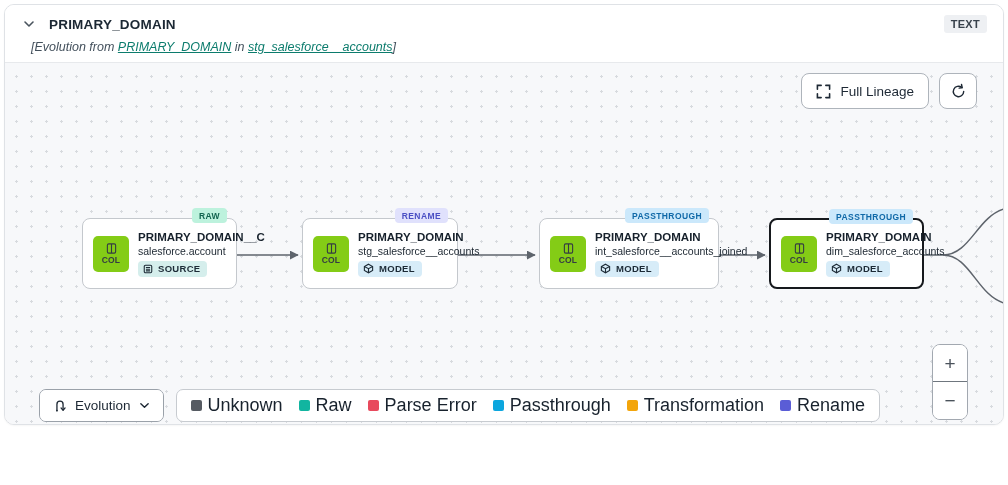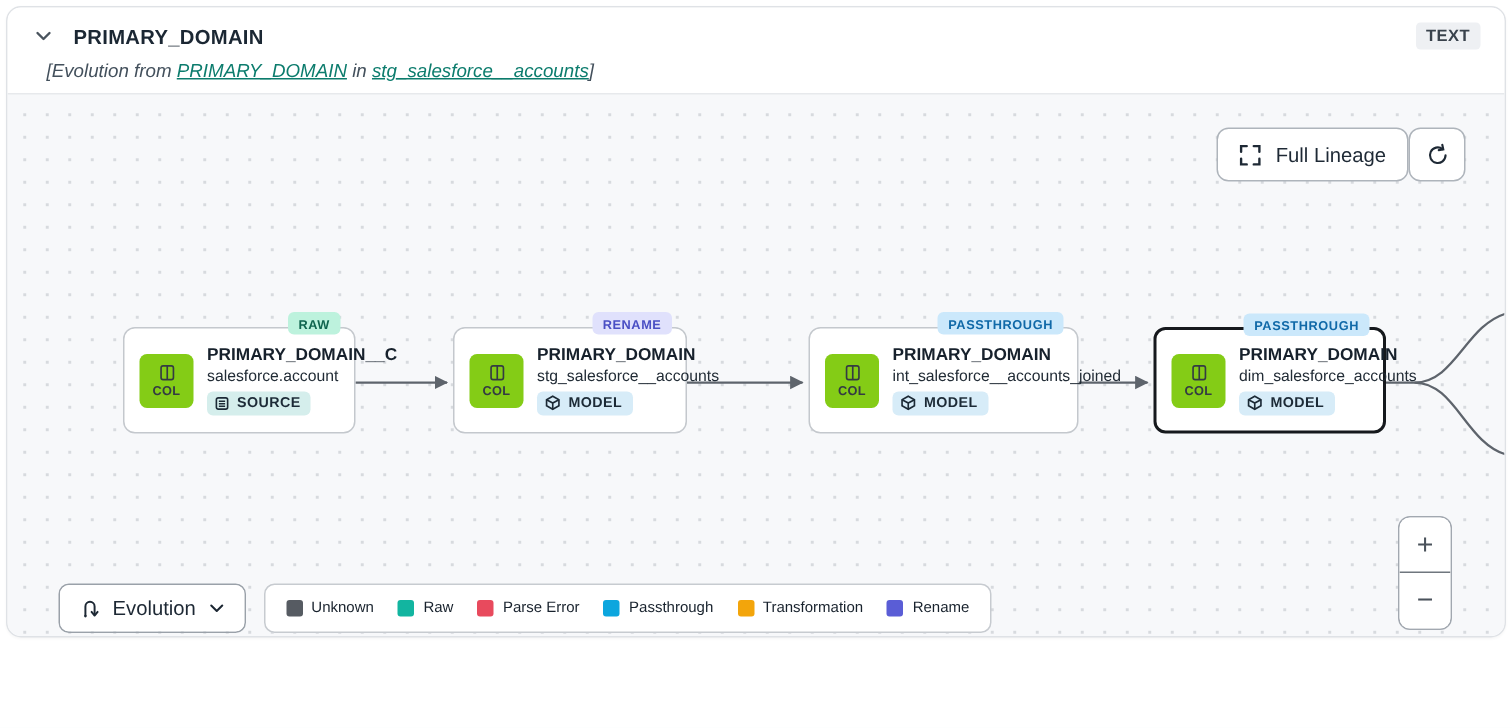--- a/index.html
+++ b/index.html
@@ -22,21 +22,21 @@
   .hdr-inh a { color:#0c7c6d; text-decoration:underline; cursor:pointer; }
   
   .canvas {
     position:relative; width:100%; height:386px; border-top:1px solid #e7e9ec;
     background-color:#f7f8fa;
     background-image:radial-gradient(circle, #d7dade 1px, transparent 1.1px);
     background-size:15px 15px; background-position:4px 6px;
   }
   svg.edges { position:absolute; left:0; top:0; pointer-events:none; }
   
-  .ctl-tr { position:absolute; top:22px; right:26px; display:flex; }
+  .ctl-tr { position:absolute; top:10px; right:26px; display:flex; gap:10px; }
   .btn-white {
     display:flex; align-items:center; gap:9px; background:#fff; border:1px solid #aeb4bb;
     border-radius:8px; height:36px; padding:0 14px; font-size:13.5px; color:#1e2935; cursor:pointer;
   }
   .btn-square { width:38px; justify-content:center; padding:0; }
   
   .node {
     position:absolute; height:71px; background:#fff; border:1px solid #c4c8cd; border-radius:8px;
     display:flex; align-items:center; padding:8px 10px; gap:9px; cursor:pointer;
   }
@@ -80,21 +80,21 @@
     padding:0 13px; font-size:13px; font-weight:600; cursor:pointer;
   }
   .lens-select {
     display:flex; align-items:center; gap:8px; background:#fff; border:none; padding:0 13px;
     font-size:13.5px; color:#1d2834; cursor:pointer;
   }
   .legend {
     display:flex; align-items:center; gap:16px; background:#fff; border:1px solid #c7cbd0;
     border-radius:7px; height:33px; padding:0 14px;
   }
-  .lg-item { display:flex; align-items:center; gap:6px; font-size:10px; color:#18222d; }
+  .lg-item { display:flex; align-items:center; gap:6px; font-size:18px; color:#18222d; }
   .lg-swatch { width:11px; height:11px; border-radius:2px; flex:none; }
   .icon { display:flex; align-items:center; }
 </style>
 </head>
 <body>
 
 <div class="card">
 
   <div class="hdr">
     <div class="hdr-row1">

